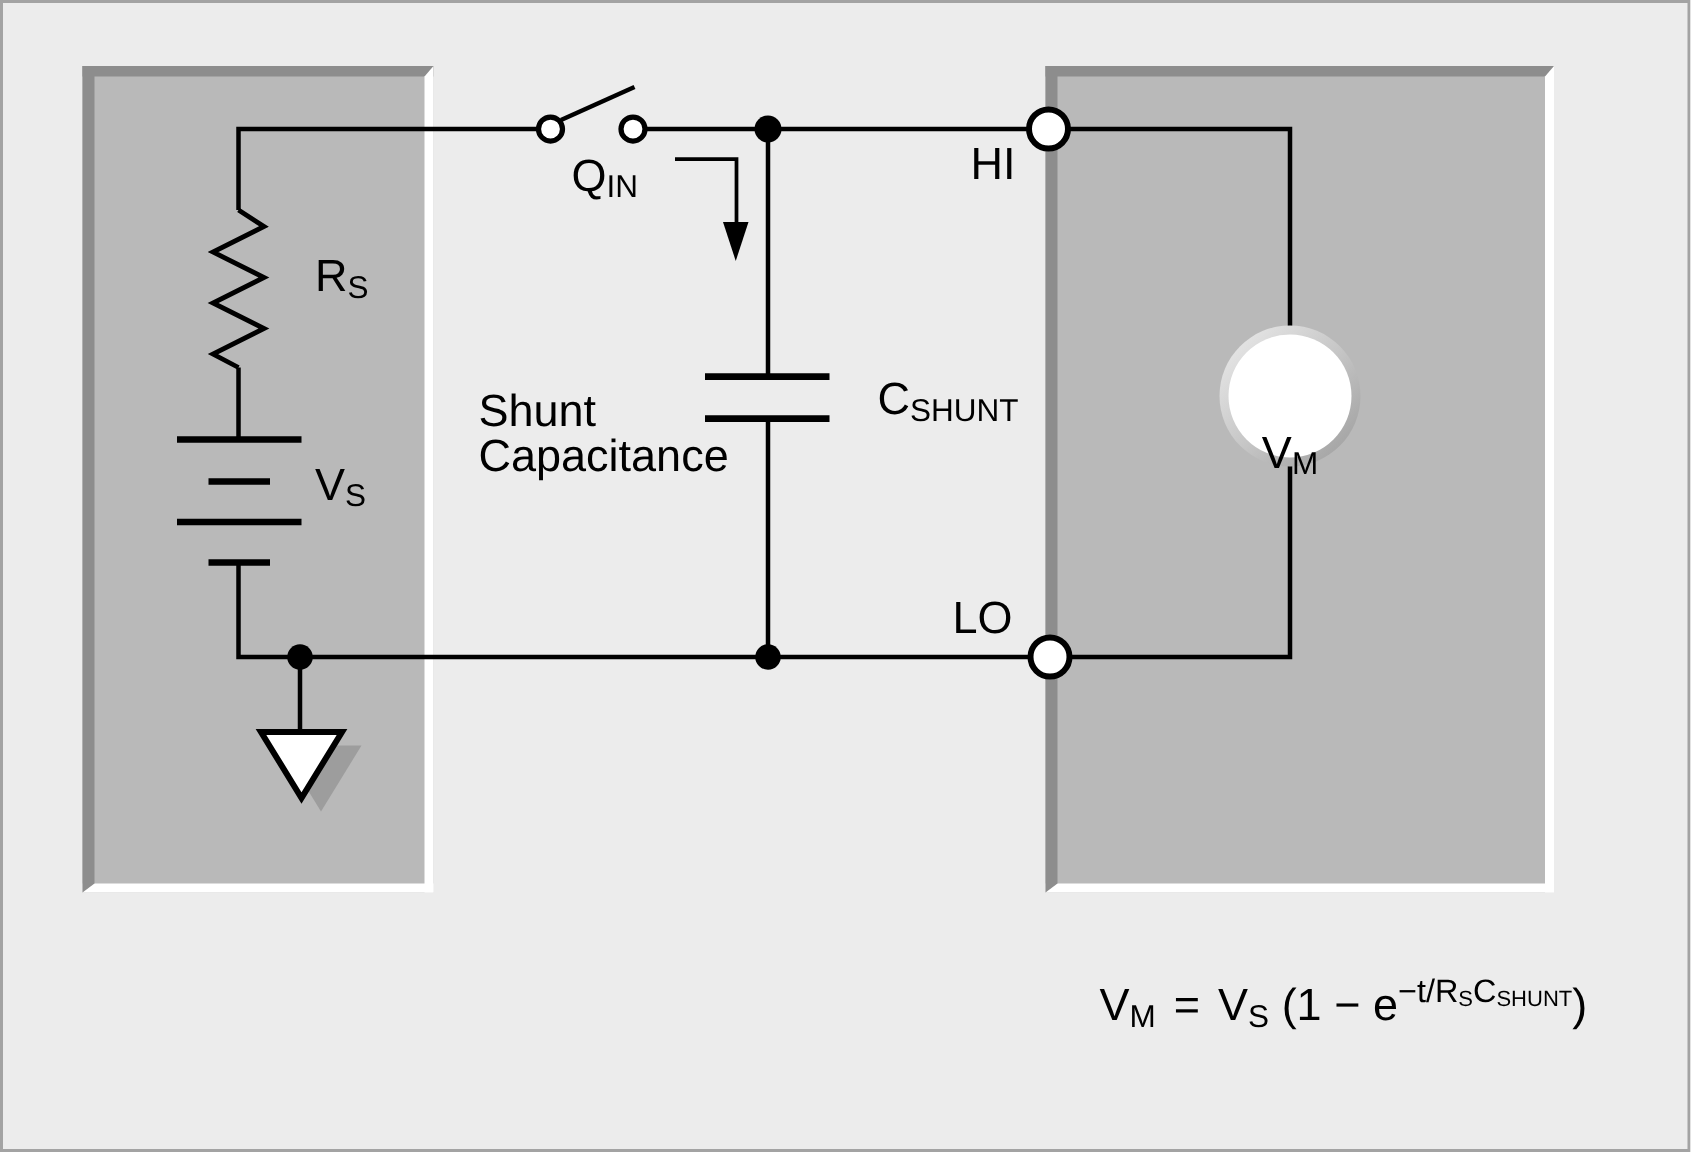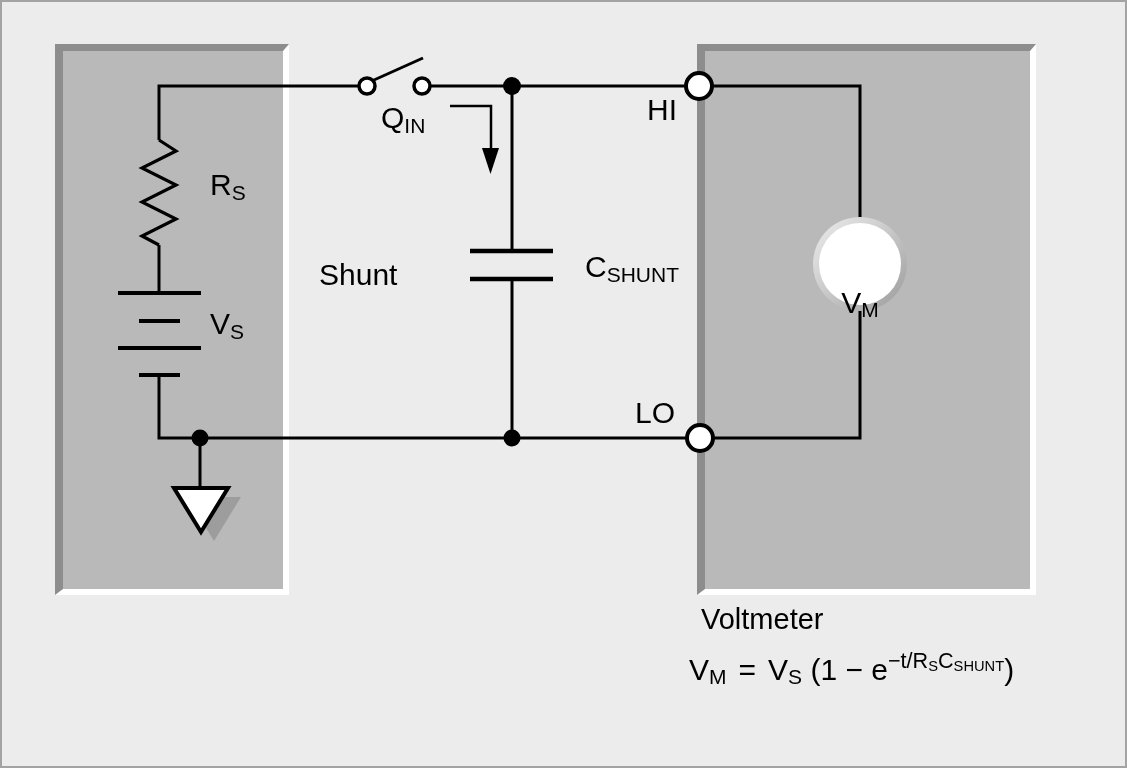--- a/index.html
+++ b/index.html
@@ -91,29 +91,28 @@
       <circle cx="858" cy="262" r="41" fill="#ffffff"></circle>
     </g>
   </svg>
 
   <div class="lbl" style="left:208px; top:168px;"><span>R</span><span class="sub">S</span></div>
 
   <div class="lbl" style="left:208px; top:307px;"><span>V</span><span class="sub">S</span></div>
 
   <div class="lbl" style="left:379px; top:101px;"><span>Q</span><span class="sub">IN</span></div>
 
-  <div class="lbl" style="left:317px; top:258px; line-height:30px;"><span>Shunt</span><br></div>
+  <div class="lbl" style="left:317px; top:258px; line-height:30px;"><span>Shunt</span><br><span>Capacitance</span></div>
 
   <div class="lbl" style="left:583px; top:250px;text-align:center;"><span>C</span><span class="sub">SHUNT</span></div>
 
   <div class="lbl" style="left:645px; top:45px;margin-top:48px;">HI</div>
 
   <div class="lbl" style="left:633px; top:396px;">LO</div>
 
   <div class="lbl meter-lbl" style="left:858px; top:262px;margin-top:40px;"><span>V</span><span class="sub">M</span></div>
 
 
-  <div class="lbl caption" style="left:699px; top:603px; font-size:29px;">Voltmeter</div>
 
-  <div class="lbl eq" style="left:687px; top:647px;"><span>V</span><span class="sub">M</span><span class="eqsign">=</span><span>V</span><span class="sub">S</span>&nbsp;<span>(1 − e</span><span class="sup"><span>−t/R</span><span class="sub2">S</span><span>C</span><span class="sub2">SHUNT</span></span><span>)</span></div>
+  <div class="lbl eq" style="left:731px; top:647px;"><span>V</span><span class="sub">M</span><span class="eqsign">=</span><span>V</span><span class="sub">S</span>&nbsp;<span>(1 − e</span><span class="sup"><span>−t/R</span><span class="sub2">S</span><span>C</span><span class="sub2">SHUNT</span></span><span>)</span></div>
 
 
 </div>
 
 </body></html>

